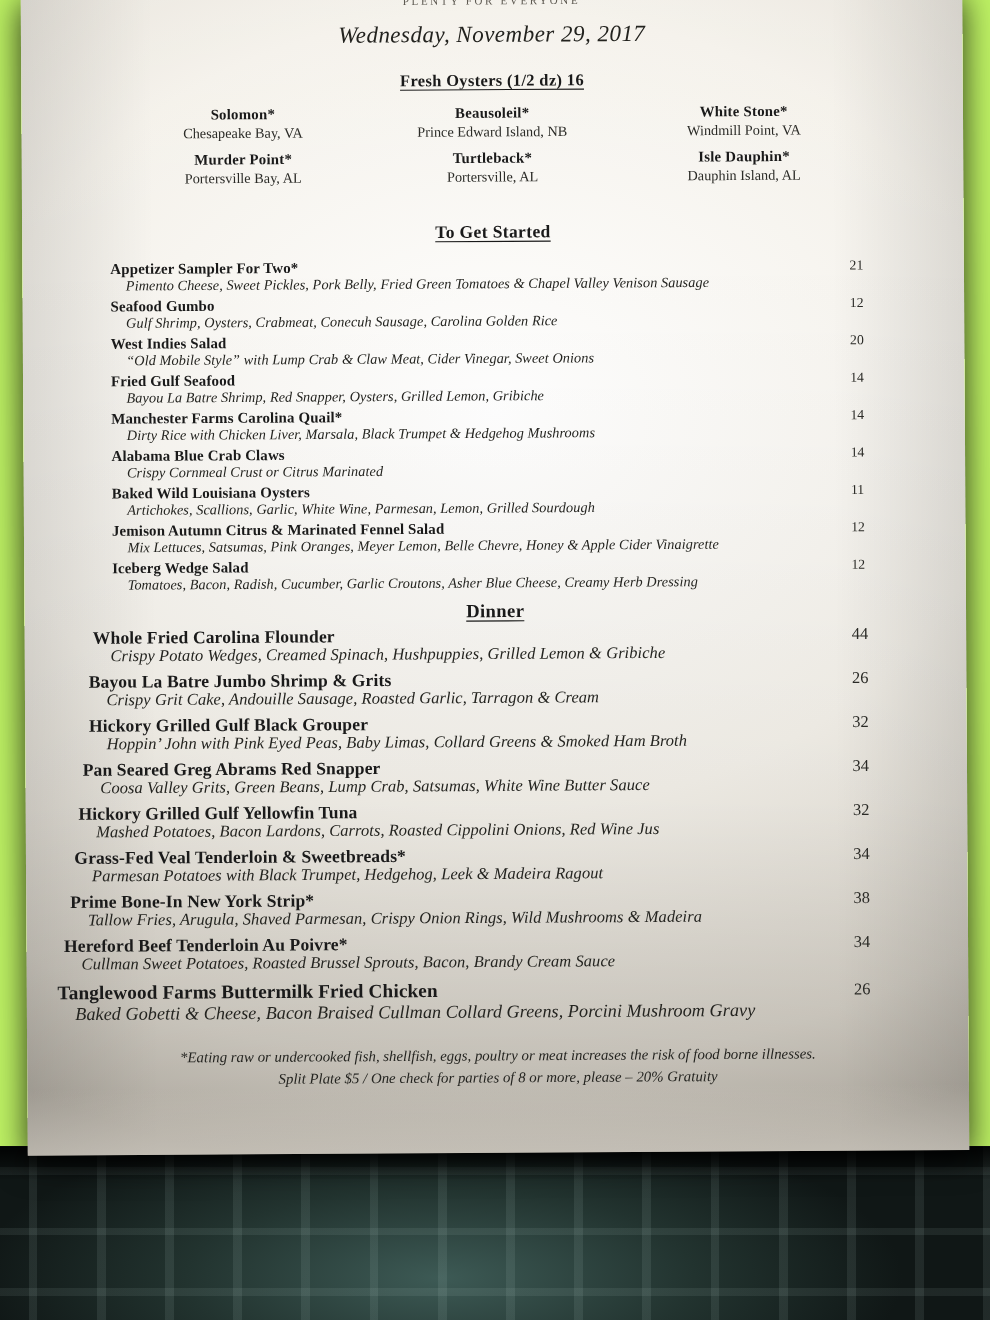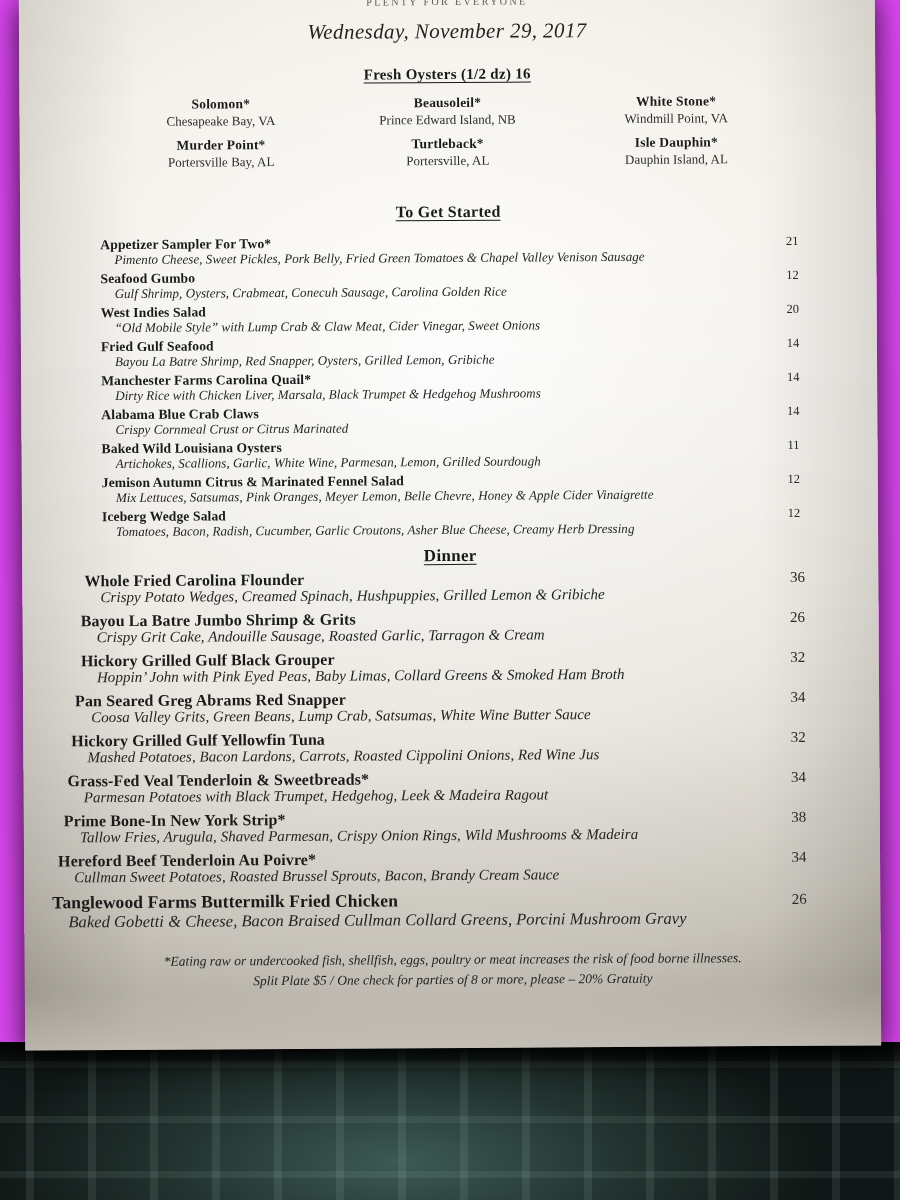--- a/index.html
+++ b/index.html
@@ -12,21 +12,21 @@
     height: 1200px;
     overflow: hidden;
     font-family: "Liberation Serif", serif;
     position: relative;
   }
 
   
   .scene {
     position: absolute;
     inset: 0;
-    background: #d946ef;
+    background: #bef264;
   }
 
   
   .fabric {
     position: absolute;
     left: 0;
     right: 0;
     top: 1042px;
     height: 158px;
     background:
@@ -156,21 +156,21 @@
   }
   .item-name {
     font-weight: bold;
     font-size: 15px;
     letter-spacing: 0.1px;
     flex: 1 1 auto;
   }
   .item-price {
     font-size: 13.5px;
     flex: 0 0 auto;
-    text-align: center;
+    text-align: left;
     width: 40px;
     color: #2a2a26;
   }
   .item-desc {
     font-style: italic;
     font-size: 14px;
     color: #242420;
     padding-left: 16px;
     margin-top: -1px;
     letter-spacing: 0.05px;
@@ -329,21 +329,21 @@
           <div class="item-desc">Tomatoes, Bacon, Radish, Cucumber, Garlic Croutons, Asher Blue Cheese, Creamy Herb Dressing</div>
         </div>
       </div>
 
       <div class="section-head dinner">Dinner</div>
 
       <div class="items dinner-list">
         <div class="item">
           <div class="item-row">
             <div class="item-name">Whole Fried Carolina Flounder</div>
-            <div class="item-price">36</div>
+            <div class="item-price">44</div>
           </div>
           <div class="item-desc">Crispy Potato Wedges, Creamed Spinach, Hushpuppies, Grilled Lemon &amp; Gribiche</div>
         </div>
         <div class="item">
           <div class="item-row">
             <div class="item-name">Bayou La Batre Jumbo Shrimp &amp; Grits</div>
             <div class="item-price">26</div>
           </div>
           <div class="item-desc">Crispy Grit Cake, Andouille Sausage, Roasted Garlic, Tarragon &amp; Cream</div>
         </div>

